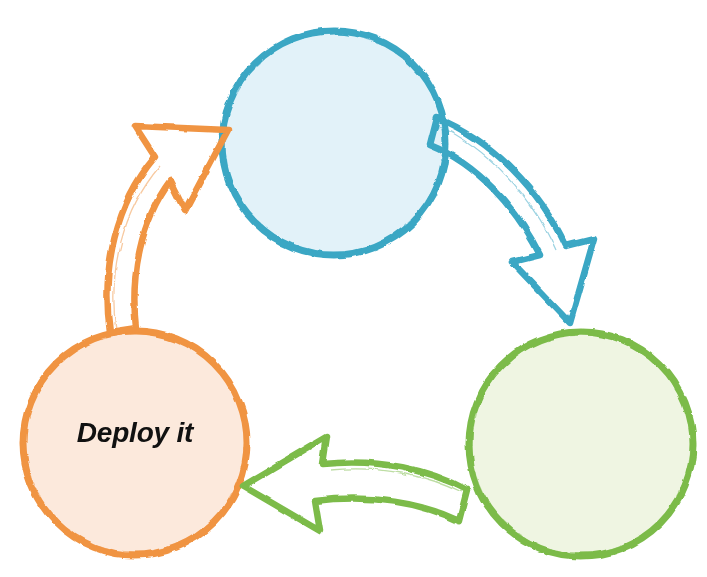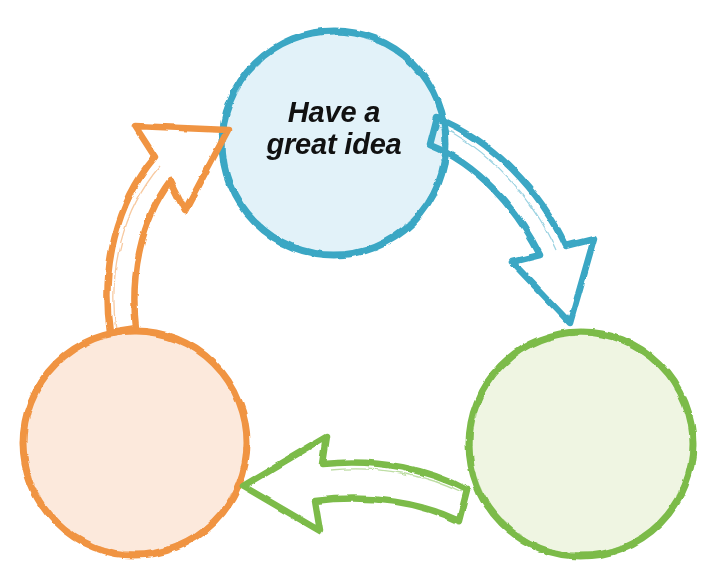--- a/index.html
+++ b/index.html
@@ -142,18 +142,17 @@
                L 228 130
                L 185 211
                L 170 181
                C 141 220, 130 275, 136 328
                Z" fill="none" stroke="#f09443" stroke-width="6.5" stroke-linejoin="round" stroke-linecap="round"></path>
       <path d="M 116 330
                C 108 270, 122 211, 160 166" fill="none" stroke="#f09443" stroke-width="1.3" opacity="0.5" filter="url(#arough-b)"></path>
     </g>
   </svg>
 
-  <div class="node-label" id="label-idea">Have a
-great idea</div>
 
+  <div class="node-label" id="label-deploy">Deploy it</div>
 
 
 </div>
 
 </body></html>

